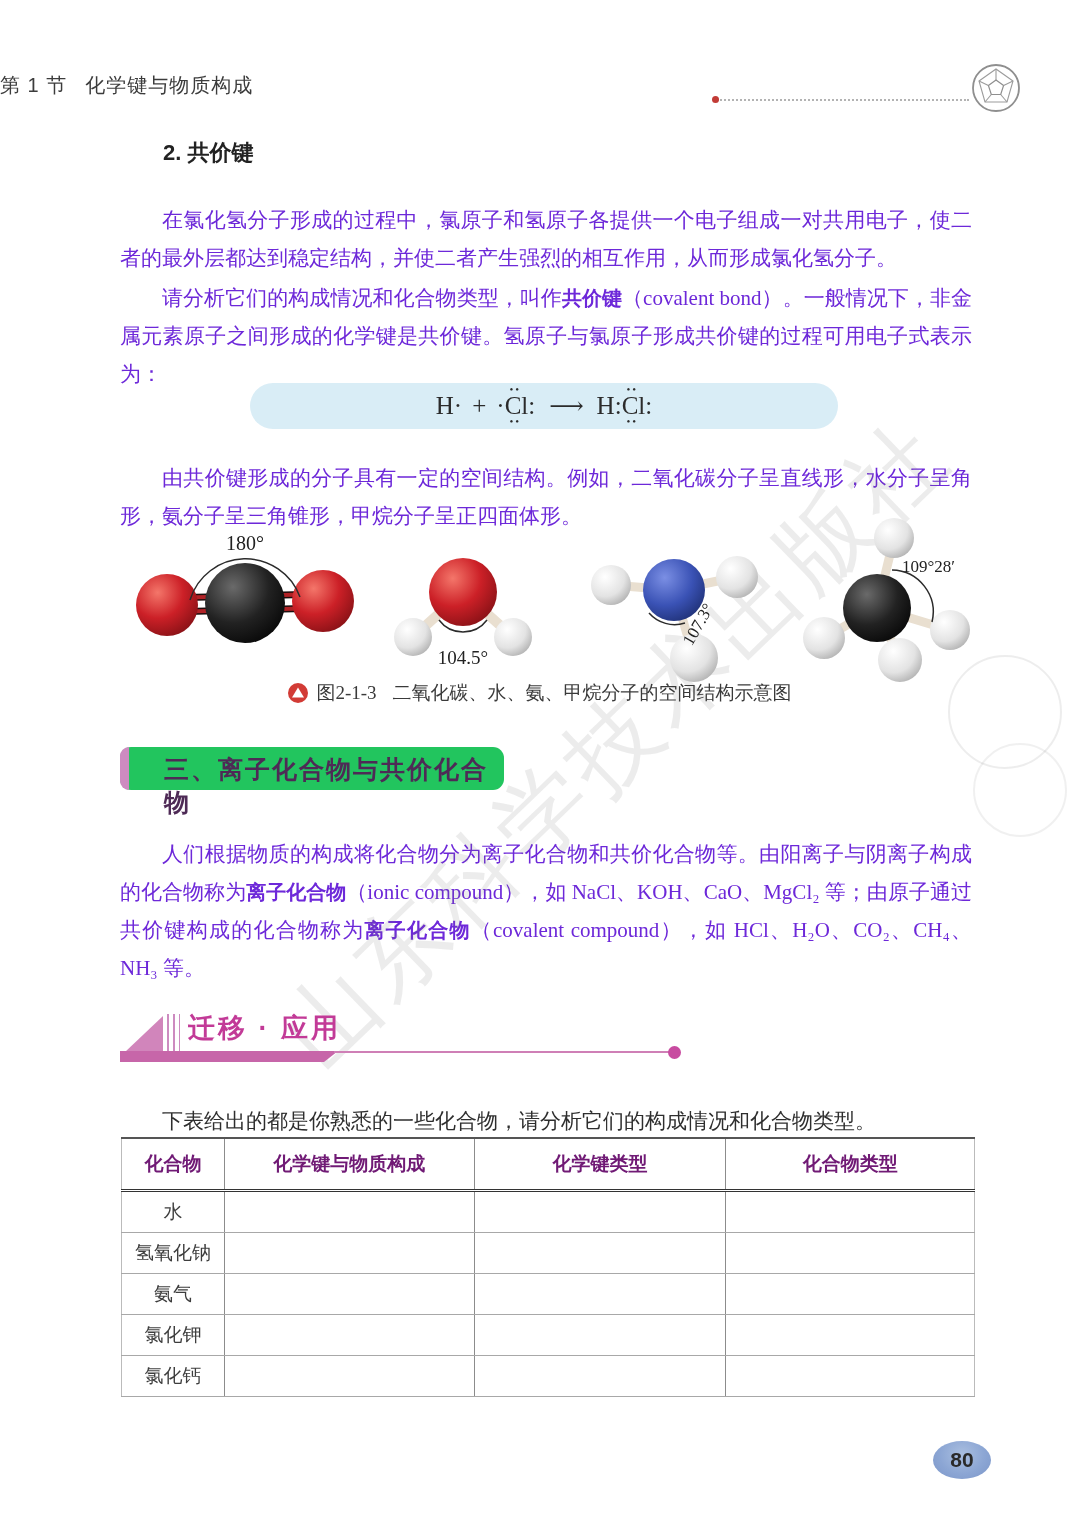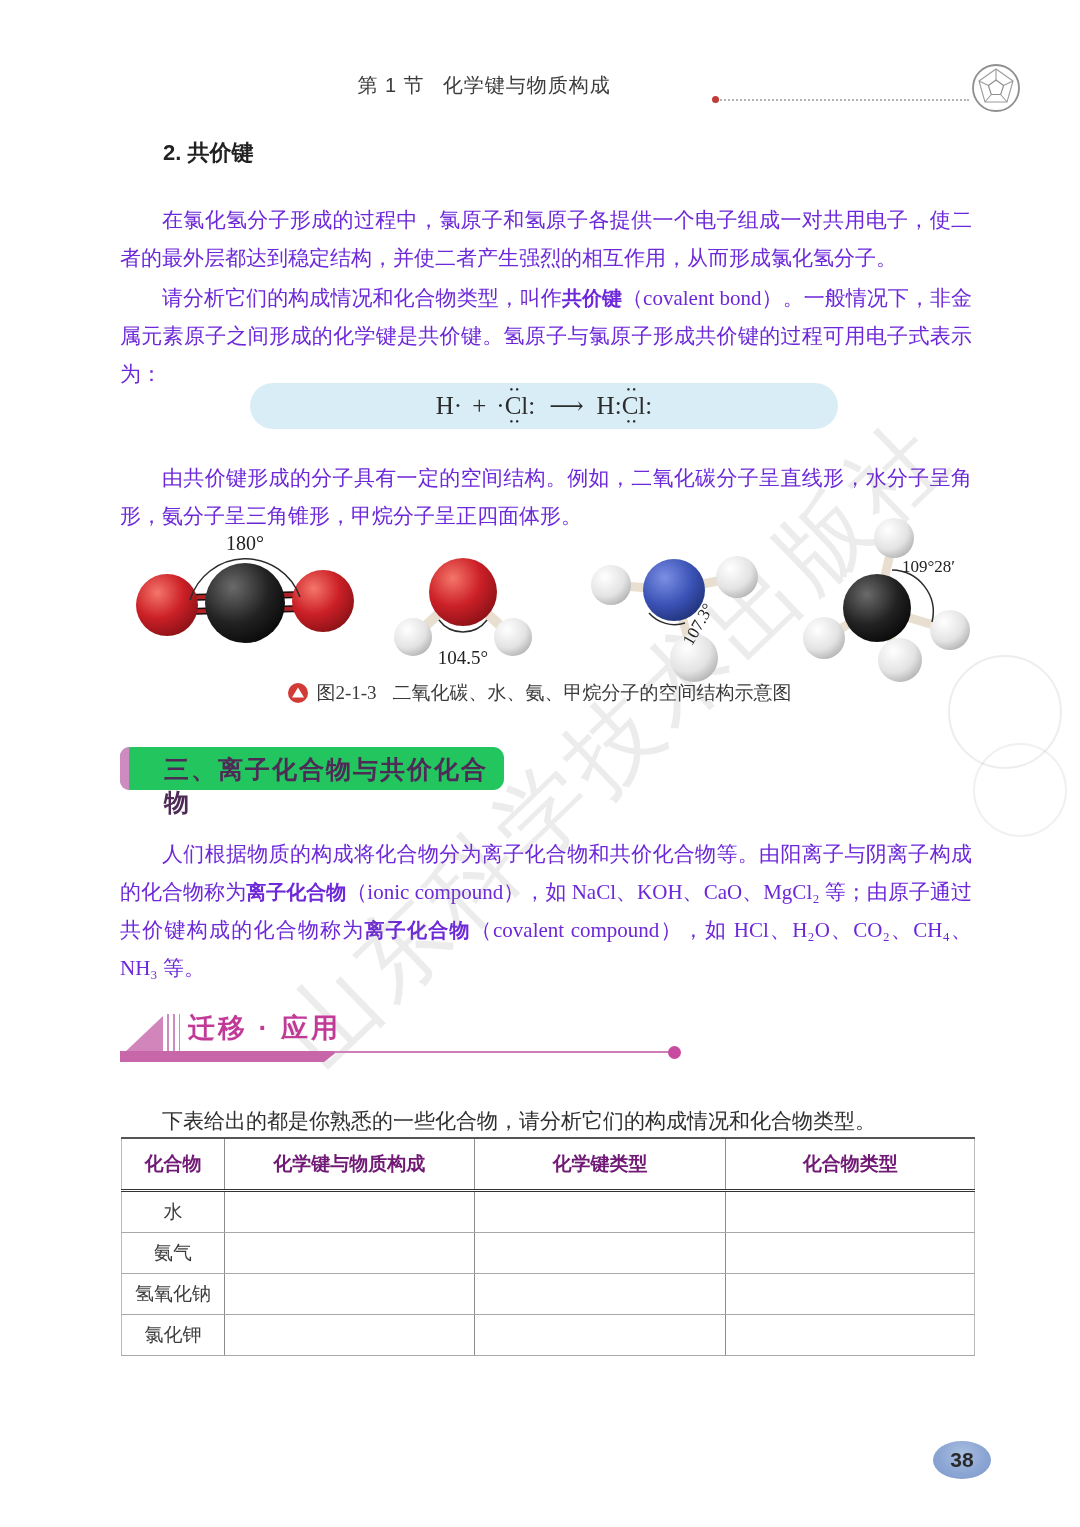--- a/index.html
+++ b/index.html
@@ -7,21 +7,21 @@
        font-family:"Liberation Serif","DejaVu Serif",serif;color:#2e2e2e;}
 
   
   .watermark{position:absolute;left:255px;top:1005px;transform-origin:0 0;
     transform:rotate(-44deg);font-size:92px;letter-spacing:6px;white-space:nowrap;
     color:rgba(120,120,120,0.14);font-family:"Liberation Serif","DejaVu Serif",serif;
     pointer-events:none;z-index:1;}
   .wm-circles{position:absolute;left:915px;top:650px;z-index:1;pointer-events:none;}
 
   
-  .head-row{position:absolute;top:72px;left:0;width:968px;text-align:center;
+  .head-row{position:absolute;top:72px;left:0;width:968px;text-align:left;
     font-family:"Liberation Sans","DejaVu Sans",sans-serif;font-size:20px;color:#3c3c3c;letter-spacing:1px;}
   .head-row .sec{margin-right:18px;}
   .head-dotted{position:absolute;left:717px;top:99px;width:252px;border-top:2px dotted #b3b3b3;}
   .head-dot{position:absolute;left:712px;top:96px;width:7px;height:7px;border-radius:50%;background:#c23b36;}
   .fullerene{position:absolute;left:970px;top:62px;}
 
   
   .sub-h{position:absolute;left:163px;top:138px;font-family:"Liberation Sans","DejaVu Sans",sans-serif;
     font-size:22px;font-weight:bold;color:#222;}
   .para{position:absolute;left:120px;width:852px;font-size:21px;line-height:38px;
@@ -251,33 +251,39 @@
     </tr>
   </thead>
   <tbody>
     <tr>
       <td class="lbl">水</td>
       <td></td>
         <td></td>
         <td></td>
     </tr>
     <tr>
+      <td class="lbl">氢氧化钠</td>
+      <td></td>
+        <td></td>
+        <td></td>
+    </tr>
+    <tr>
       <td class="lbl">氨气</td>
       <td></td>
         <td></td>
         <td></td>
     </tr>
     <tr>
-      <td class="lbl">氢氧化钠</td>
-      <td></td>
-        <td></td>
-        <td></td>
-    </tr>
-    <tr>
       <td class="lbl">氯化钾</td>
+      <td></td>
+        <td></td>
+        <td></td>
+    </tr>
+    <tr>
+      <td class="lbl">氯化钙</td>
       <td></td>
         <td></td>
         <td></td>
     </tr>
   </tbody>
 </table>
 
-<div class="page-badge">38</div>
+<div class="page-badge">80</div>
 
 </body></html>

